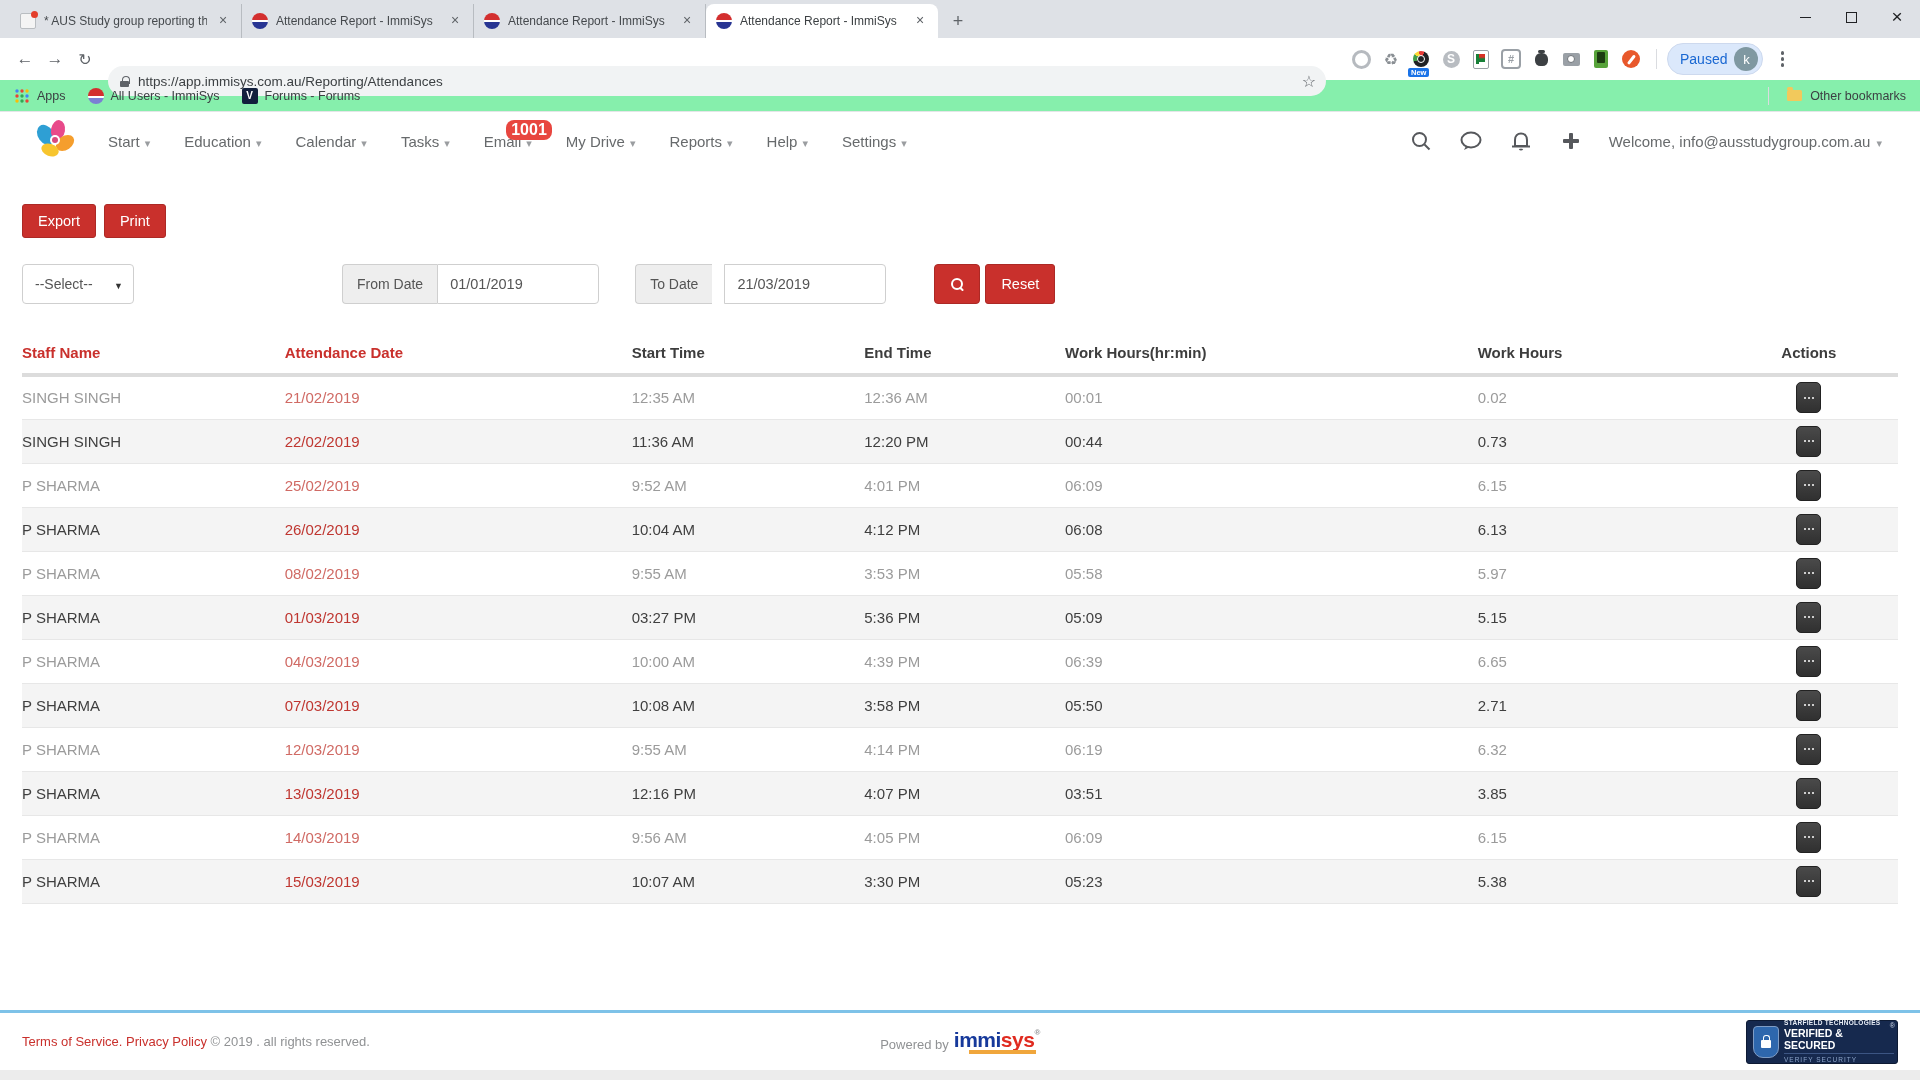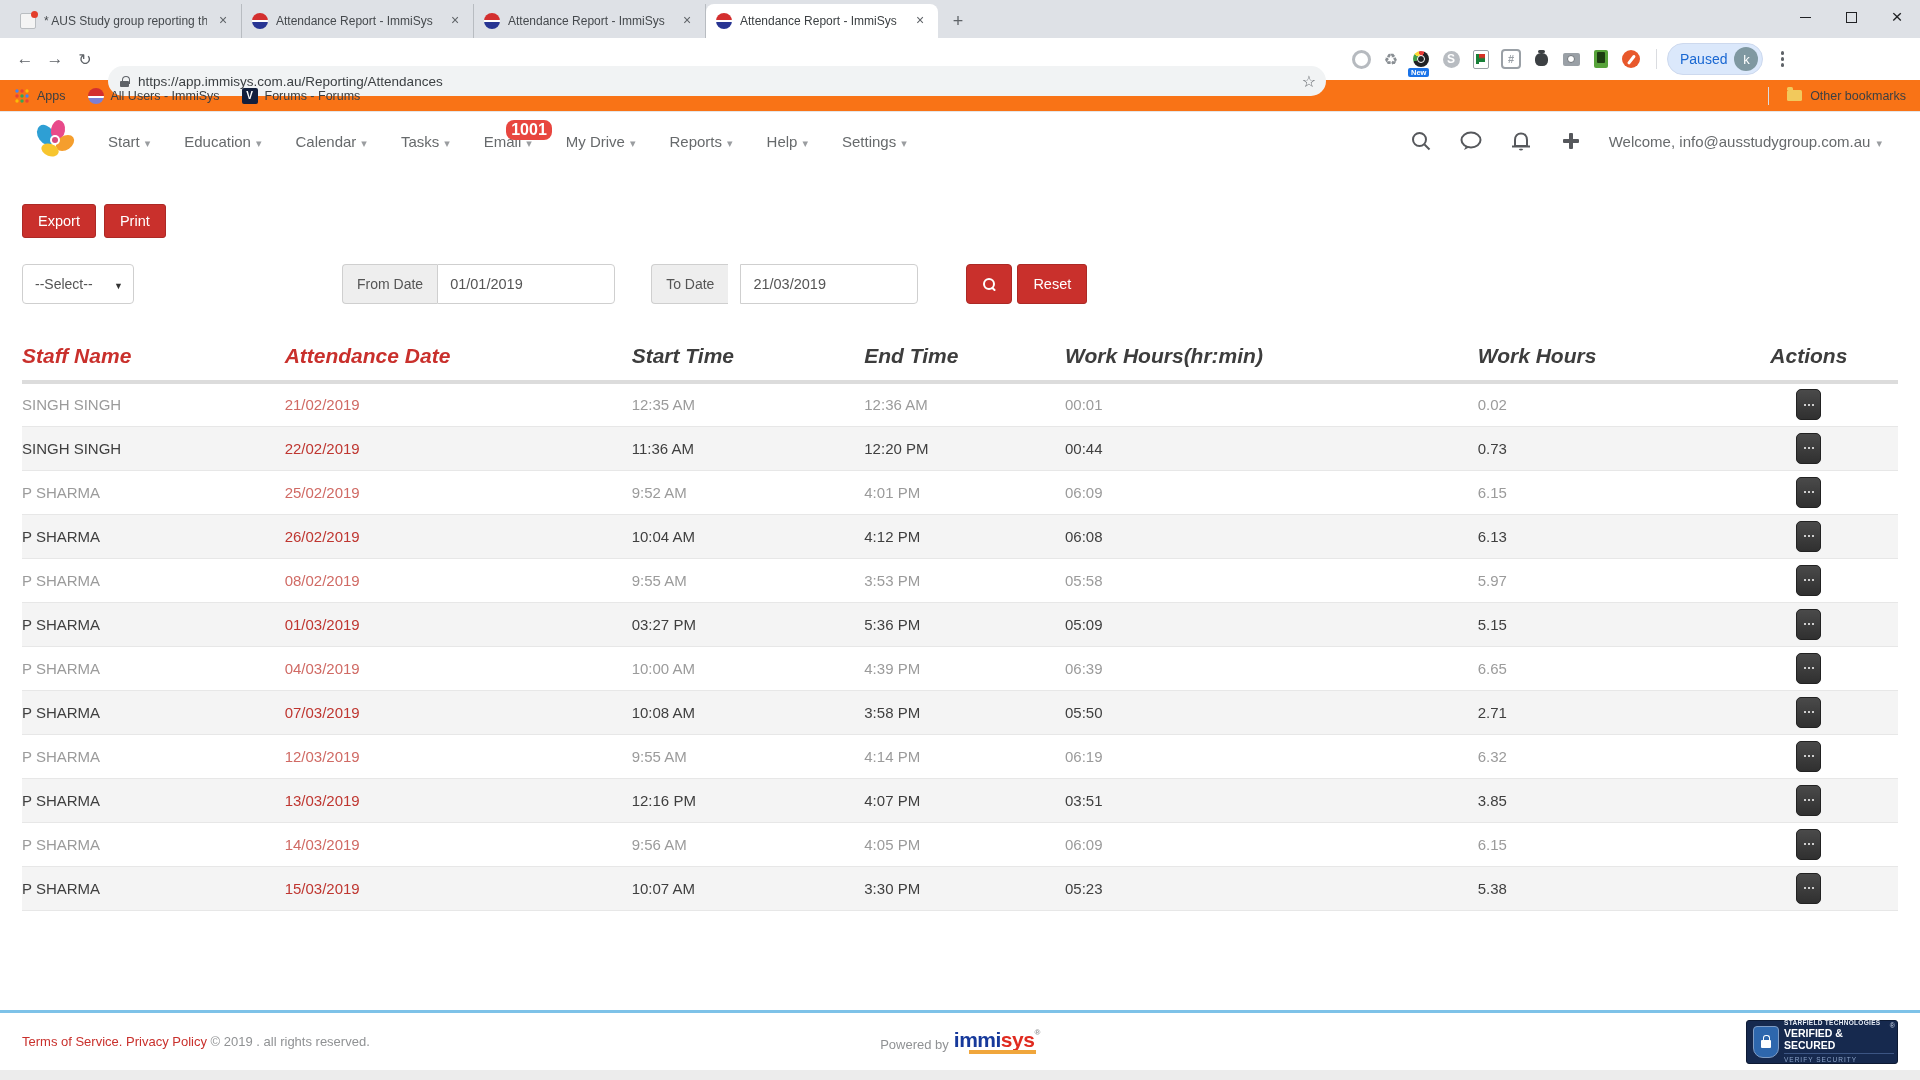--- a/index.html
+++ b/index.html
@@ -62,21 +62,21 @@
   .ic-pen::before { content:""; width:18px; height:18px; border-radius:50%; background:#e8582b; }
   .ic-pen::after { content:""; position:absolute; width:2.5px; height:11px; background:#fff; transform:rotate(38deg); border-radius:2px; }
   .toolbar-sep { width:1px; height:20px; background:#dadce0; margin:0 10px 0 14px; }
   .paused-pill { display:flex; align-items:center; gap:7px; background:#dbe8fb; border:1px solid #cdd9ee; border-radius:16px; padding:3px 4px 3px 12px; cursor:pointer; }
   .paused-label { color:#1967d2; font-size:14px; }
   .avatar { width:24px; height:24px; border-radius:50%; background:#7f98a1; color:#fff; font-size:13px; display:flex; align-items:center; justify-content:center; }
   .kebab { width:18px; height:24px; margin:0 2px 0 10px; display:flex; flex-direction:column; align-items:center; justify-content:center; gap:2.5px; cursor:pointer; }
   .kebab i { width:3.5px; height:3.5px; border-radius:50%; background:#5f6368; }
 
   
-  .bookmarks { height:32px; background:#f97316; border-bottom:1px solid #e4e6e8; display:flex; align-items:center; padding:0 14px; font-size:12.5px; color:#3c4043; }
+  .bookmarks { height:32px; background:#86efac; border-bottom:1px solid #e4e6e8; display:flex; align-items:center; padding:0 14px; font-size:12.5px; color:#3c4043; }
   .bm-item { display:flex; align-items:center; gap:7px; margin-right:22px; cursor:pointer; }
   .bm-fav { width:16px; height:16px; display:flex; align-items:center; justify-content:center; }
   .bm-fav.fav-immisys { border-radius:50%; background:linear-gradient(180deg,#d32f2f 0 48%,#fff 48% 60%,#7b7fd4 60% 100%); }
   .bm-fav.fav-forums { background:#121f3d; border-radius:2px; color:#fff; font-size:10px; font-weight:bold; }
   .bm-right { margin-left:auto; display:flex; align-items:center; gap:8px; }
   .bm-sep { width:1px; height:18px; background:#dadce0; margin-right:10px; }
   .folder-icon { width:15px; height:11px; background:#f2c95c; border-radius:1.5px; position:relative; }
   .folder-icon::before { content:""; position:absolute; top:-3px; left:0; width:6px; height:3px; background:#f2c95c; border-radius:1.5px 1.5px 0 0; }
 
   
@@ -98,30 +98,30 @@
   .crumb-sep { color:#9a9da0; }
   .crumb-current { color:#6a6c6f; }
   .action-btns { display:flex; gap:8px; margin-top:34px; }
   .red-btn { background:#c9302c; border:1px solid #ac2925; color:#fff; font-size:14.5px; font-family:inherit; padding:8px 15px; border-radius:3px; cursor:pointer; }
   .filter-row { display:flex; align-items:center; margin-top:26px; height:40px; }
   .select-box { width:112px; height:40px; border:1px solid #cfcfcf; border-radius:4px; background:#fff; display:flex; align-items:center; justify-content:space-between; padding:0 10px 0 12px; font-size:14px; color:#555; cursor:pointer; }
   .select-caret::after { content:"▼"; font-size:9px; color:#333; }
   .input-group { display:flex; height:40px; margin-left:208px; }
   .input-group + .input-group { margin-left:36px;gap:12px; }
   .input-addon { background:#eeeeee; border:1px solid #cfcfcf; border-right:none; border-radius:4px 0 0 4px; display:flex; align-items:center; padding:0 14px; font-size:14px; color:#555; }
-  .input-group input { width:178px; border:1px solid #cfcfcf; border-radius:0 4px 4px 0; padding:0 12px; font-size:14.5px; color:#555; font-family:inherit; outline:none; }
+  .input-group input { width:162px; border:1px solid #cfcfcf; border-radius:0 4px 4px 0; padding:0 12px; font-size:14.5px; color:#555; font-family:inherit; outline:none; }
   .search-btn { width:46px; height:40px; margin-left:48px; background:#c9302c; border:1px solid #ac2925; border-radius:4px; display:flex; align-items:center; justify-content:center; cursor:pointer; }
   .mag { width:12px; height:12px; position:relative; }
   .mag::before { content:""; position:absolute; width:8px; height:8px; border:2px solid #fff; border-radius:50%; left:0; top:0; }
   .mag::after { content:""; position:absolute; width:5px; height:2px; background:#fff; transform:rotate(45deg); right:-1px; bottom:0; border-radius:1px; }
   .reset-btn { height:40px; margin-left:5px; padding:0 15px; }
 
   
   .report-table { width:100%; border-collapse:collapse; margin-top:30px; table-layout:fixed; }
-  .report-table th { text-align:left; font-size:21px; font-weight:bold; padding:10px 0 12px; color:#3d3d3d;font-style:italic; }
+  .report-table th { text-align:left; font-size:15px; font-weight:bold; padding:10px 0 12px; color:#3d3d3d; }
   .report-table th.th-red { color:#c9302c; cursor:pointer; }
   .report-table thead tr { border-bottom:4px solid #dcdcdc; }
   .report-table td { font-size:15px; padding:0; height:44px; vertical-align:middle; }
   .report-table tbody tr { border-bottom:1px solid #e7e7e7; }
   .report-table tbody tr:nth-of-type(even) { background:#f4f4f4; }
   .report-table tbody tr:nth-of-type(odd) td { color:#9b9b9b; }
   .report-table tbody tr:nth-of-type(even) td { color:#3f3f3f; }
   .report-table tbody tr:nth-of-type(odd) td.c-date { color:#d06a64; }
   .report-table tbody tr:nth-of-type(even) td.c-date { color:#bf3630; }
   .c-actions, .th-actions { text-align:center !important; }

